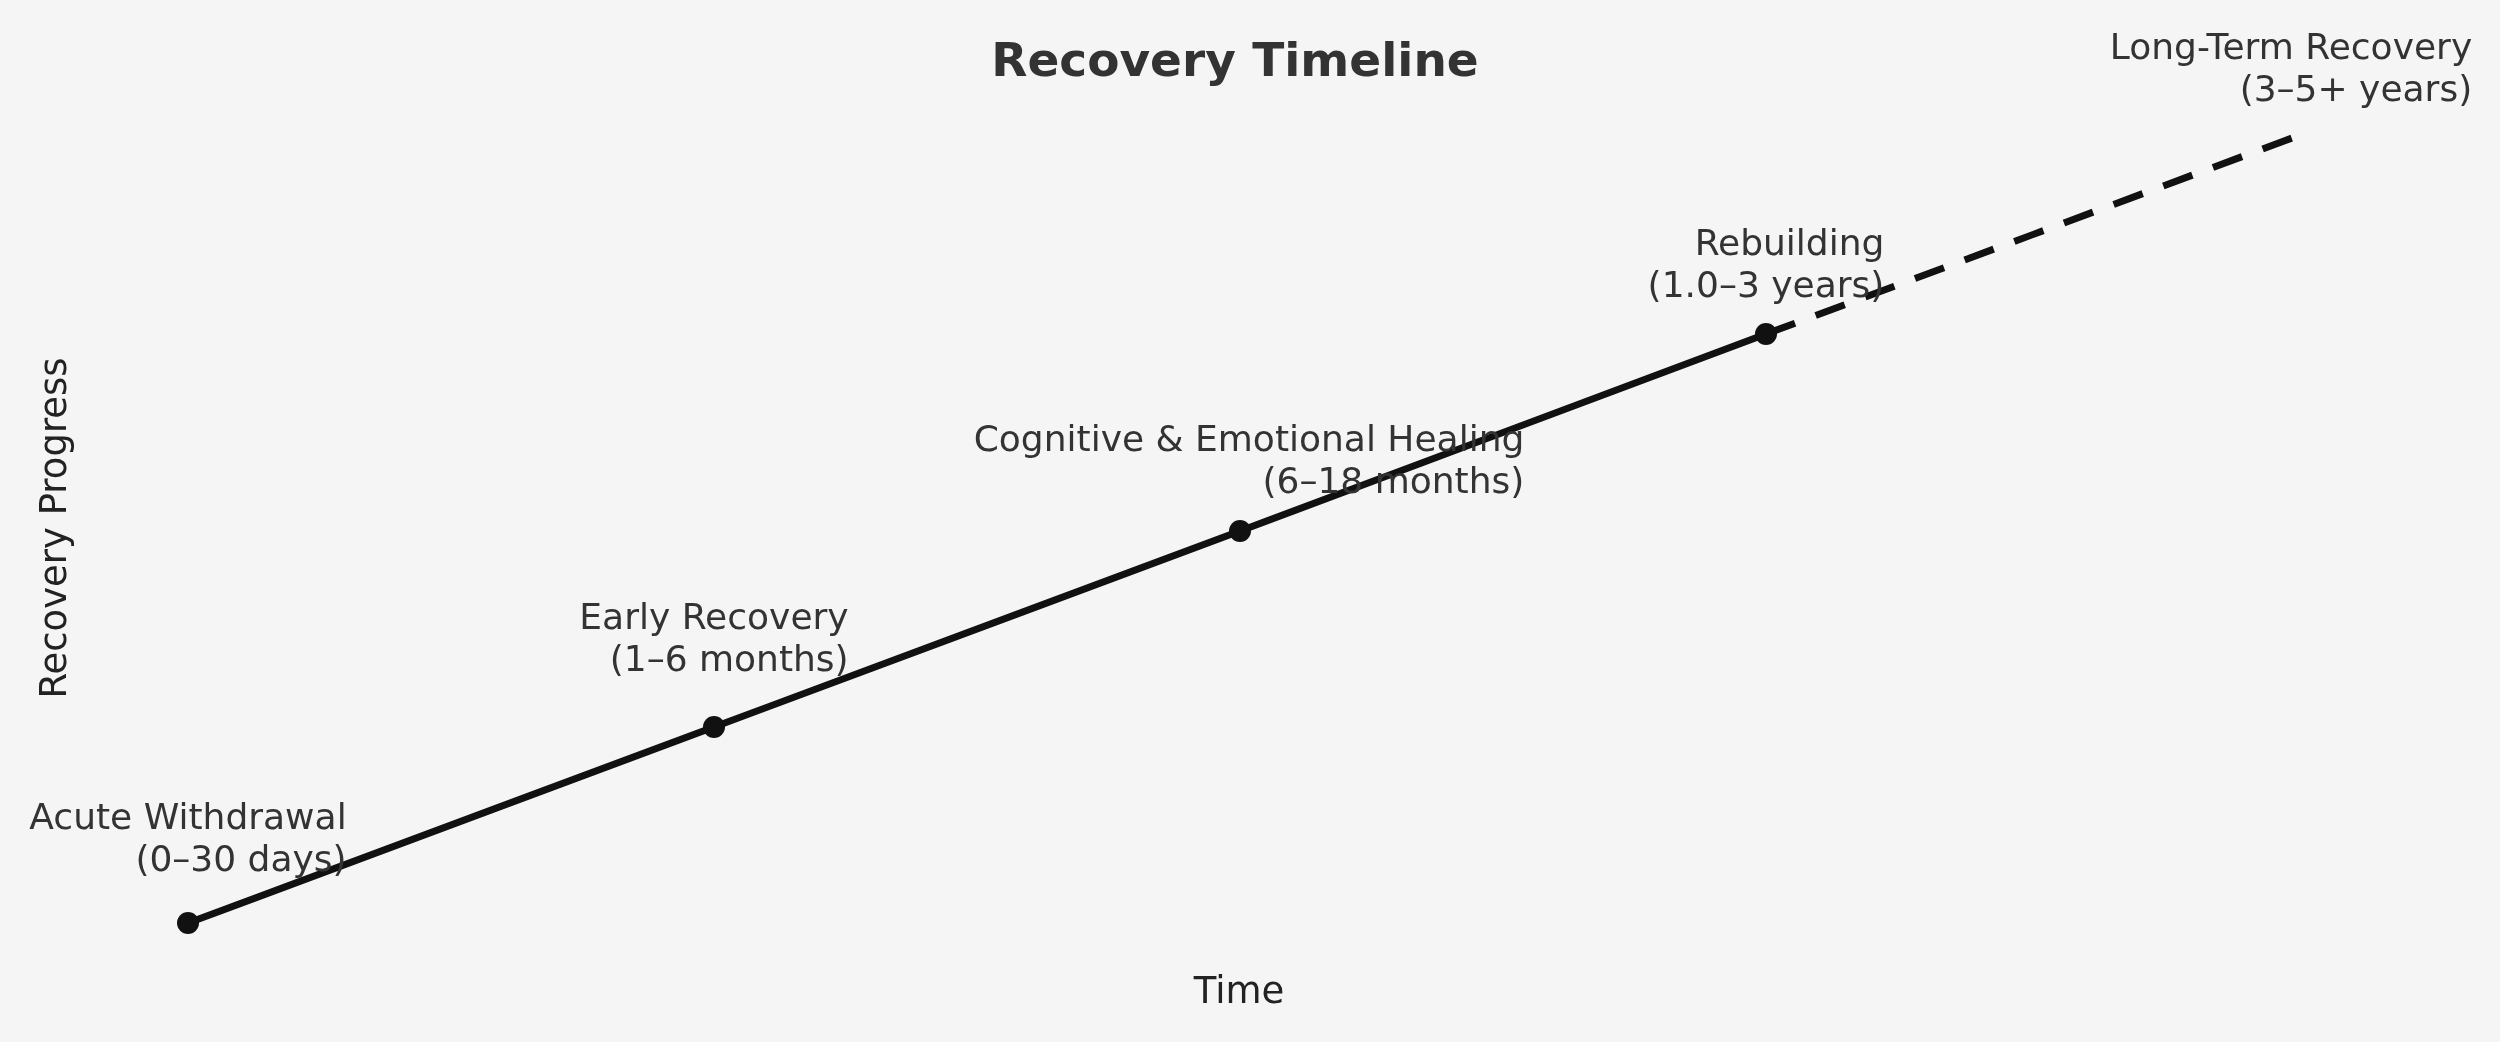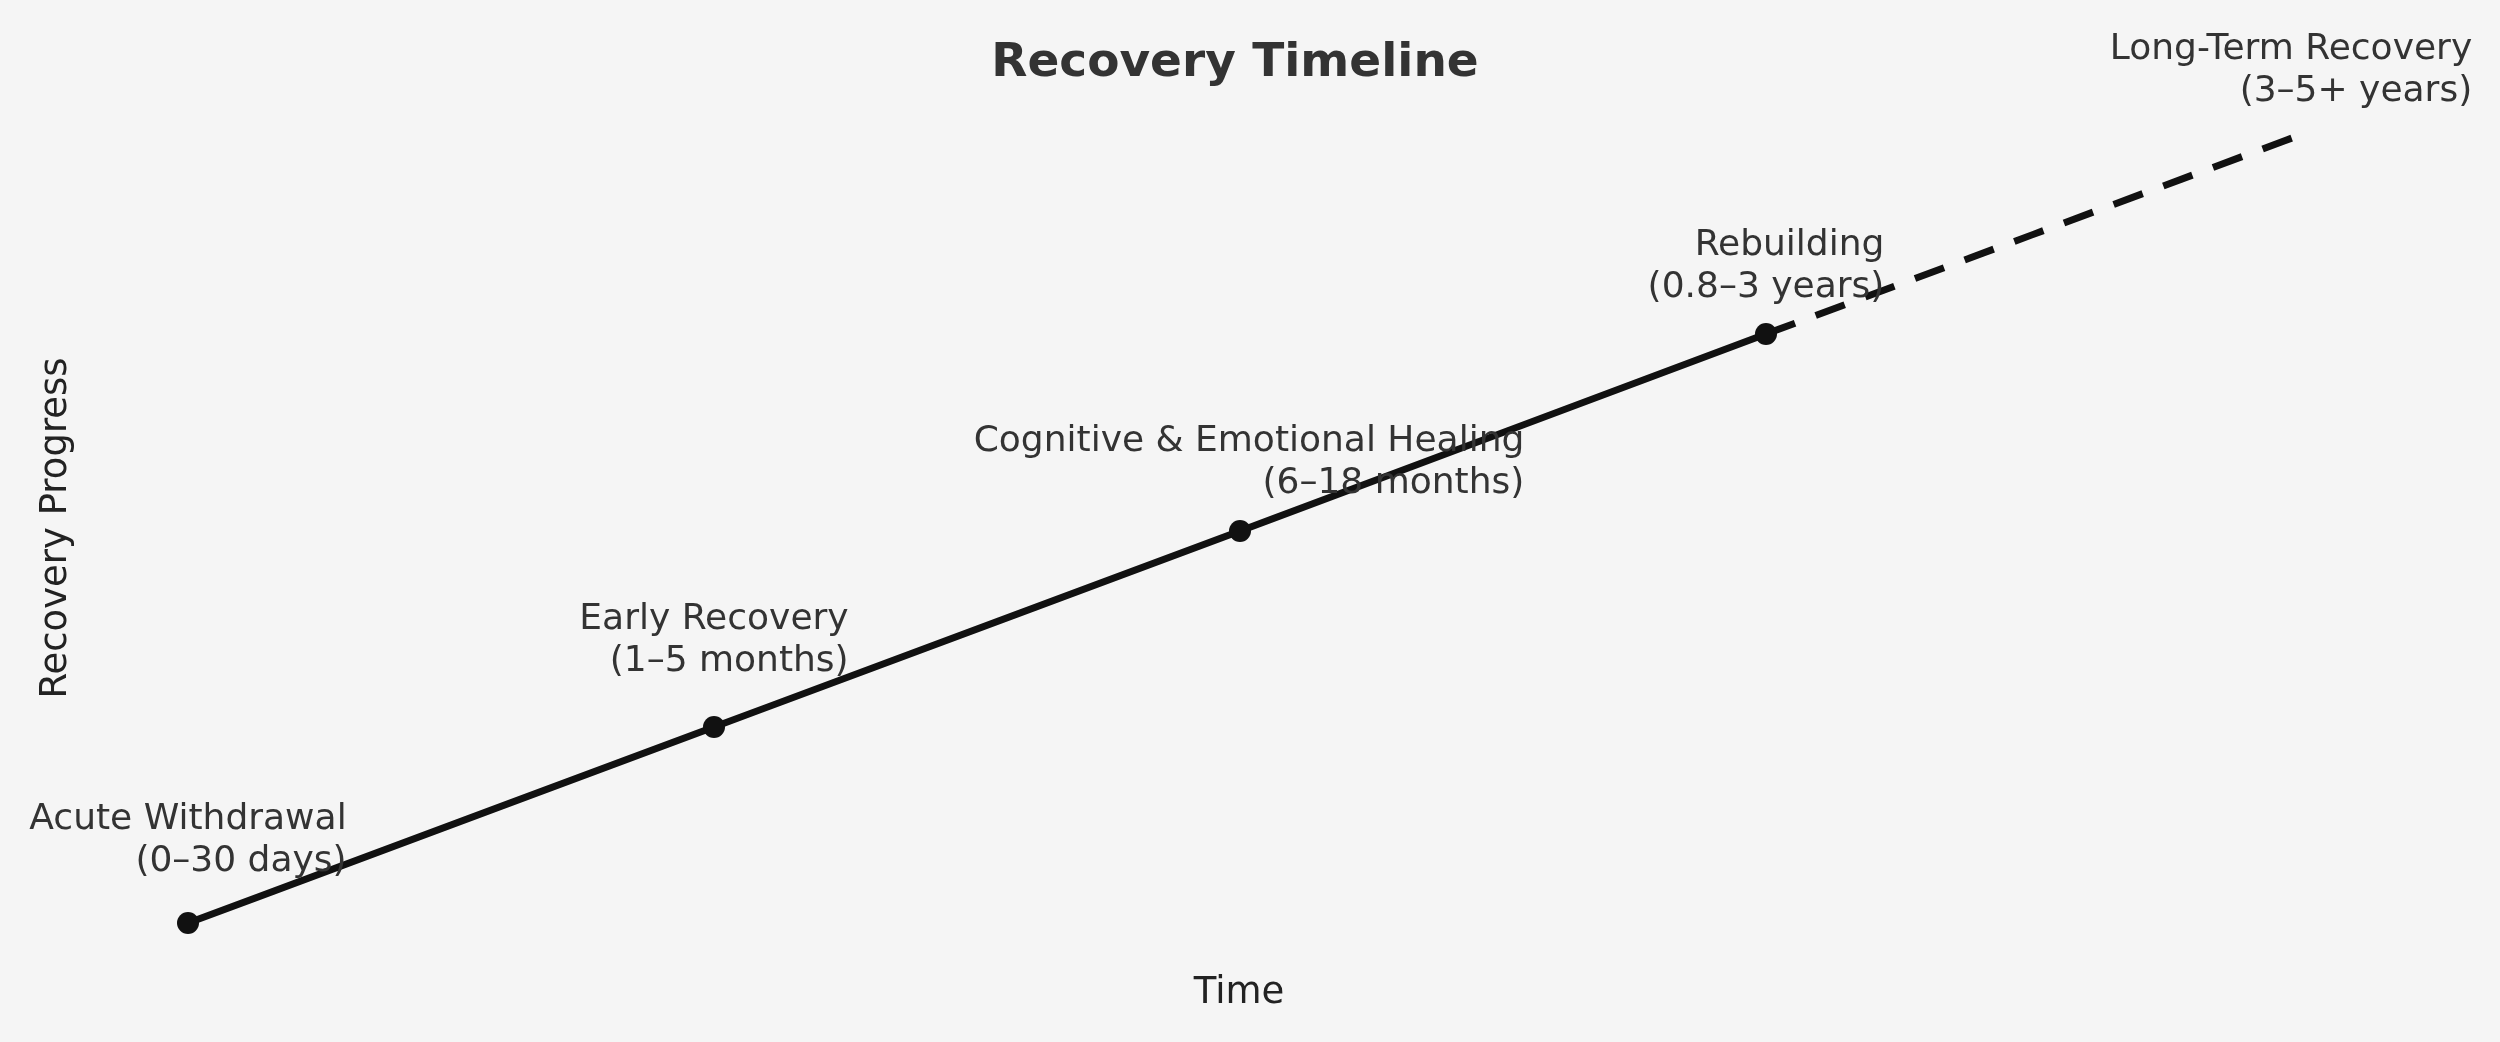--- a/index.html
+++ b/index.html
@@ -100,31 +100,31 @@
 
   <div class="axis-label xlabel">Time</div>
 
   <div class="milestone-label" style="left:188px; top:796px;">
     <div>Acute Withdrawal</div>
     <div>(0–30 days)</div>
   </div>
 
   <div class="milestone-label" style="left:714px; top:596px;">
     <div>Early Recovery</div>
-    <div>(1–5 months)</div>
+    <div>(1–6 months)</div>
   </div>
 
   <div class="milestone-label" style="left:1237px; top:418px;margin-left:12px;">
     <div>Cognitive &amp; Emotional Healing</div>
     <div>(6–18 months)</div>
   </div>
 
   <div class="milestone-label" style="left:1766px; top:222px;">
     <div>Rebuilding</div>
-    <div>(0.8–3 years)</div>
+    <div>(1.0–3 years)</div>
   </div>
 
   <div class="milestone-label" style="left:2291px; top:26px;">
     <div>Long-Term Recovery</div>
     <div>(3–5+ years)</div>
   </div>
 
 </div>
 
 </body></html>

